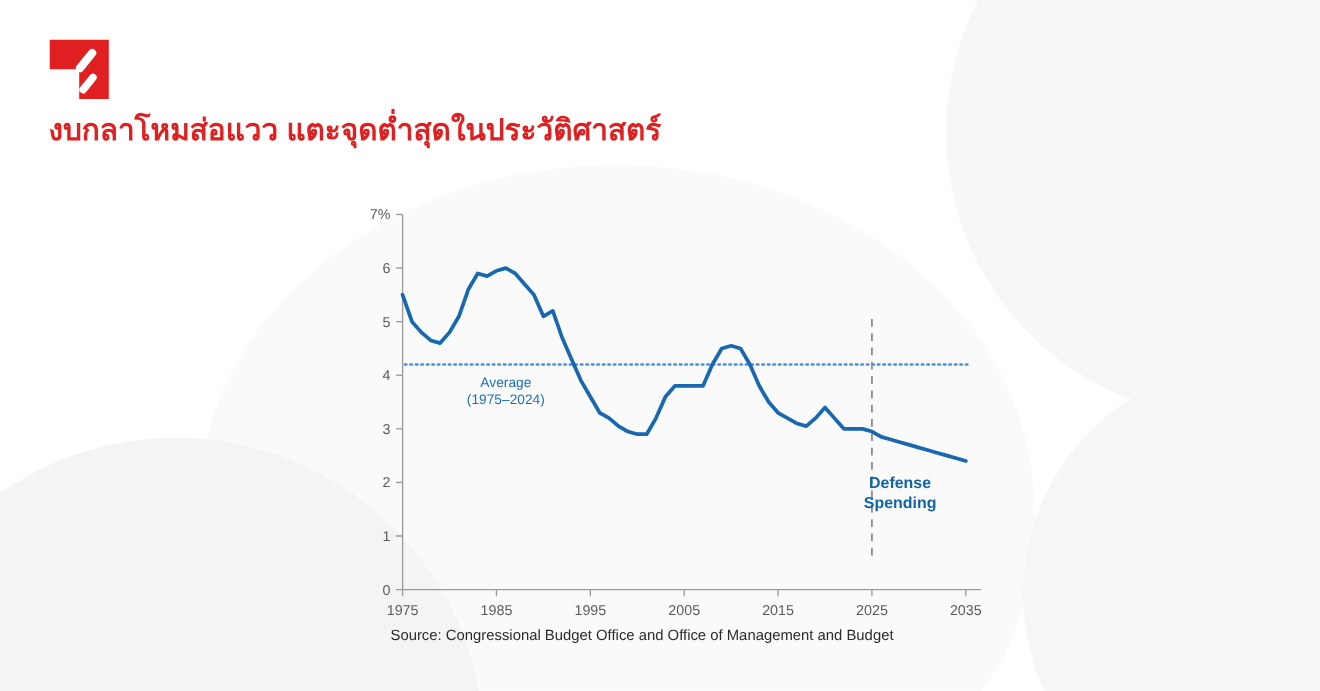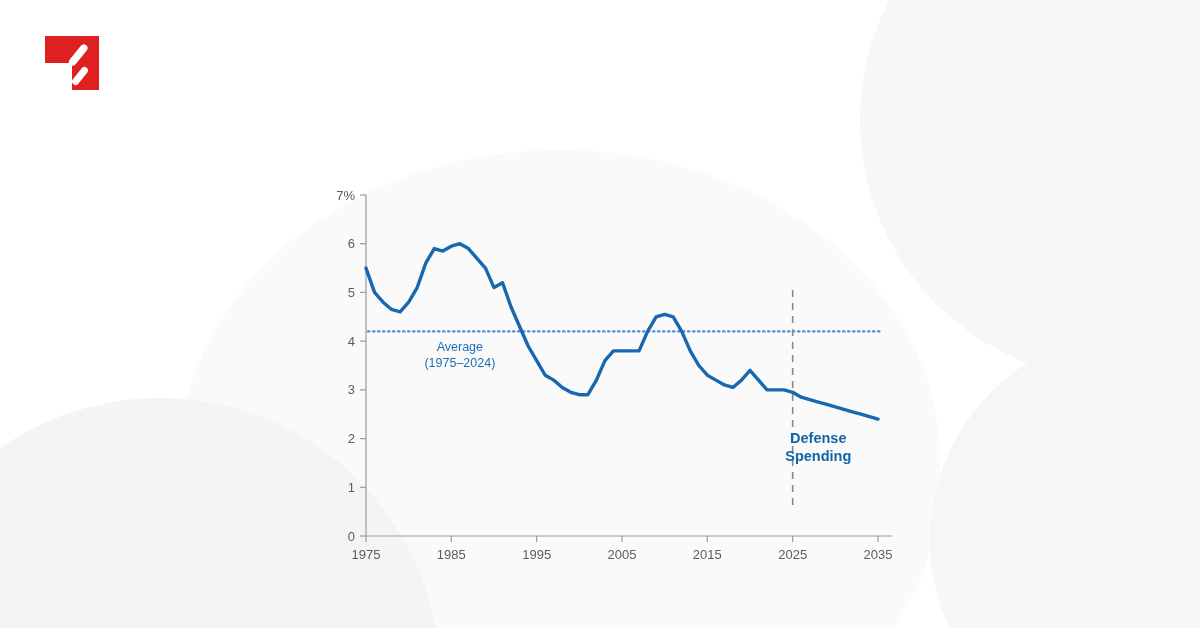--- a/index.html
+++ b/index.html
@@ -128,20 +128,21 @@
   <div class="wm wm-bl"></div>
 
   <div class="logo">
     <svg width="54" height="54" viewBox="0 0 54 54" aria-hidden="true">
       <path d="M0,0 H54 V54 H27 V27 H0 Z" fill="#e02020"></path>
       <rect x="29.5" y="6.5" width="7.5" height="25" rx="3.7" fill="#ffffff" transform="rotate(39 33.2 19)"></rect>
       <rect x="31.5" y="29.5" width="7" height="21" rx="3.5" fill="#ffffff" transform="rotate(39 35 40)"></rect>
     </svg>
   </div>
 
+  <div class="headline">งบกลาโหมส่อแวว แตะจุดต่ำสุดในประวัติศาสตร์</div>
 
   <div class="chart-wrap">
     <svg class="chart-svg" id="chart-svg" width="1200" height="628" aria-hidden="true">
         <line x1="366" y1="195" x2="366" y2="536" stroke="#9a9a9a" stroke-width="1.2"></line>
         <line x1="366" y1="536" x2="892" y2="536" stroke="#9a9a9a" stroke-width="1.2"></line>
         <line x1="360" y1="536" x2="366" y2="536" stroke="#9a9a9a" stroke-width="1.2"></line>
         <text x="355" y="540.5" text-anchor="end" class="tick-label">0</text>
         <line x1="360" y1="487.2857142857143" x2="366" y2="487.2857142857143" stroke="#9a9a9a" stroke-width="1.2"></line>
         <text x="355" y="491.7857142857143" text-anchor="end" class="tick-label">1</text>
         <line x1="360" y1="438.57142857142856" x2="366" y2="438.57142857142856" stroke="#9a9a9a" stroke-width="1.2"></line>
@@ -173,14 +174,15 @@
         <line x1="368" y1="331.4" x2="880" y2="331.4" stroke="#4a90d9" stroke-width="2.2" stroke-dasharray="1.5 3.5" stroke-linecap="round"></line>
         <line x1="792.6666666666667" y1="289.99285714285713" x2="792.6666666666667" y2="509.20714285714286" stroke="#8a8a8a" stroke-width="1.6" stroke-dasharray="7 6"></line>
         <path d="M366.00 268.07 L374.53 292.43 L383.07 302.17 L391.60 309.48 L400.13 311.91 L408.67 302.17 L417.20 287.56 L425.73 263.20 L434.27 248.59 L442.80 251.02 L451.33 246.15 L459.87 243.71 L468.40 248.59 L476.93 258.33 L485.47 268.07 L494.00 287.56 L502.53 282.69 L511.07 307.04 L519.60 326.53 L528.13 346.01 L536.67 360.63 L545.20 375.24 L553.73 380.11 L562.27 387.42 L570.80 392.29 L579.33 394.73 L587.87 394.73 L596.40 380.11 L604.93 360.63 L613.47 350.89 L622.00 350.89 L630.53 350.89 L639.07 350.89 L647.60 331.40 L656.13 316.79 L664.67 314.35 L673.20 316.79 L681.73 331.40 L690.27 350.89 L698.80 365.50 L707.33 375.24 L715.87 380.11 L724.40 384.99 L732.93 387.42 L741.47 380.11 L750.00 370.37 L758.53 380.11 L767.07 389.86 L775.60 389.86 L784.13 389.86 L792.67 392.29 L801.20 397.16 L809.73 399.60 L818.27 402.04 L826.80 404.47 L835.33 406.91 L843.87 409.34 L852.40 411.78 L860.93 414.21 L869.47 416.65 L878.00 419.09" fill="none" stroke="#1868b0" stroke-width="3.4" stroke-linejoin="round" stroke-linecap="round"></path>
         <text x="459.8666666666667" y="351.4" text-anchor="middle" class="annot-avg">Average</text>
         <text x="459.8666666666667" y="367.4" text-anchor="middle" class="annot-avg">(1975–2024)</text>
         <text x="818.2666666666667" y="443.4428571428572" text-anchor="middle" class="annot-def">Defense</text>
         <text x="818.2666666666667" y="461.4428571428572" text-anchor="middle" class="annot-def">Spending</text>
       </svg>
   </div>
 
+  <div class="source">Source: Congressional Budget Office and Office of Management and Budget</div>
 
 </div>
 
 </body></html>

